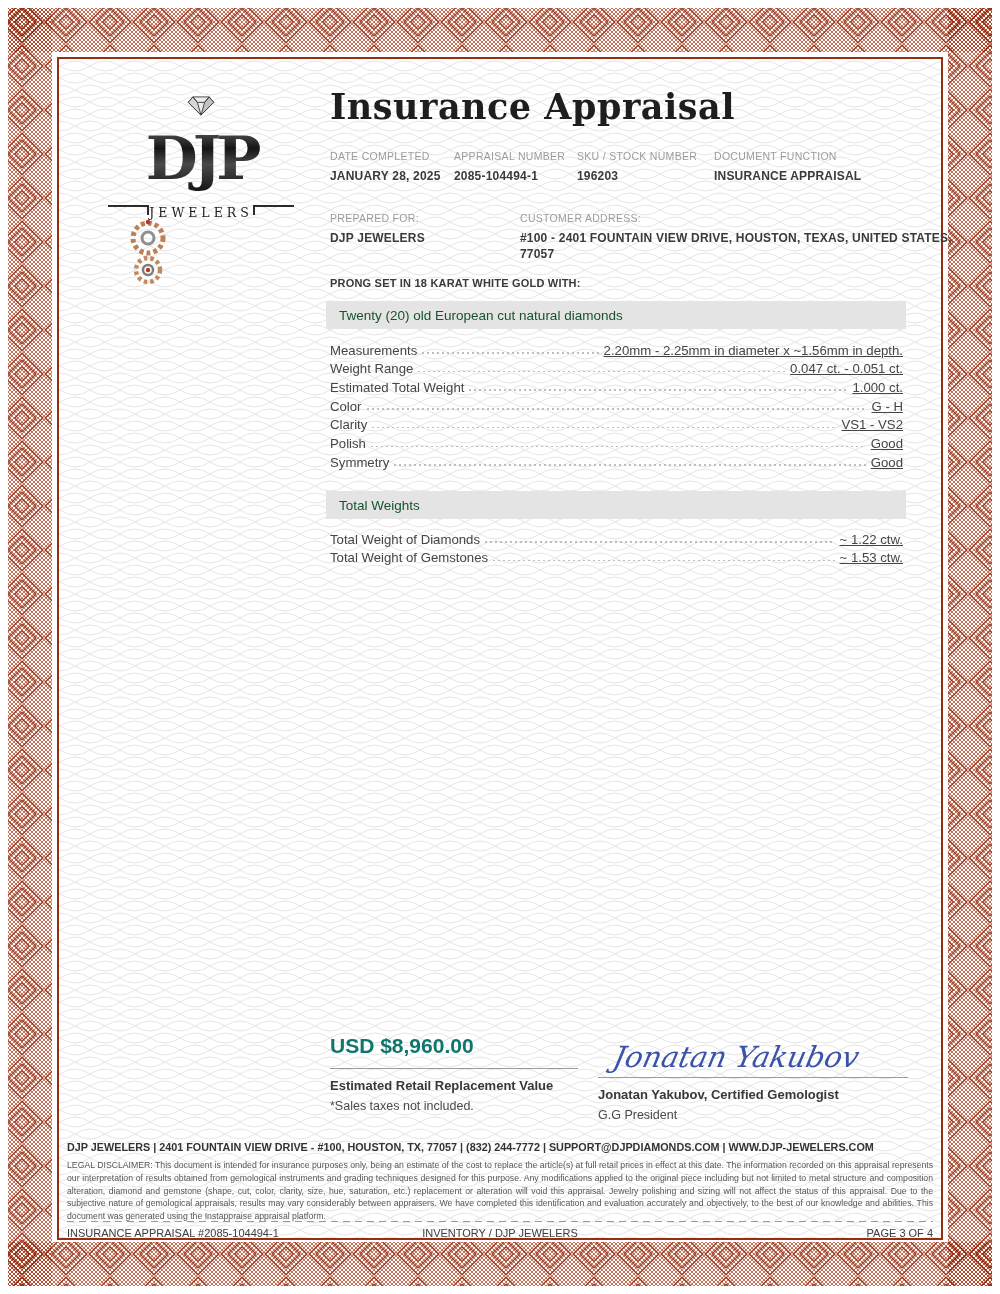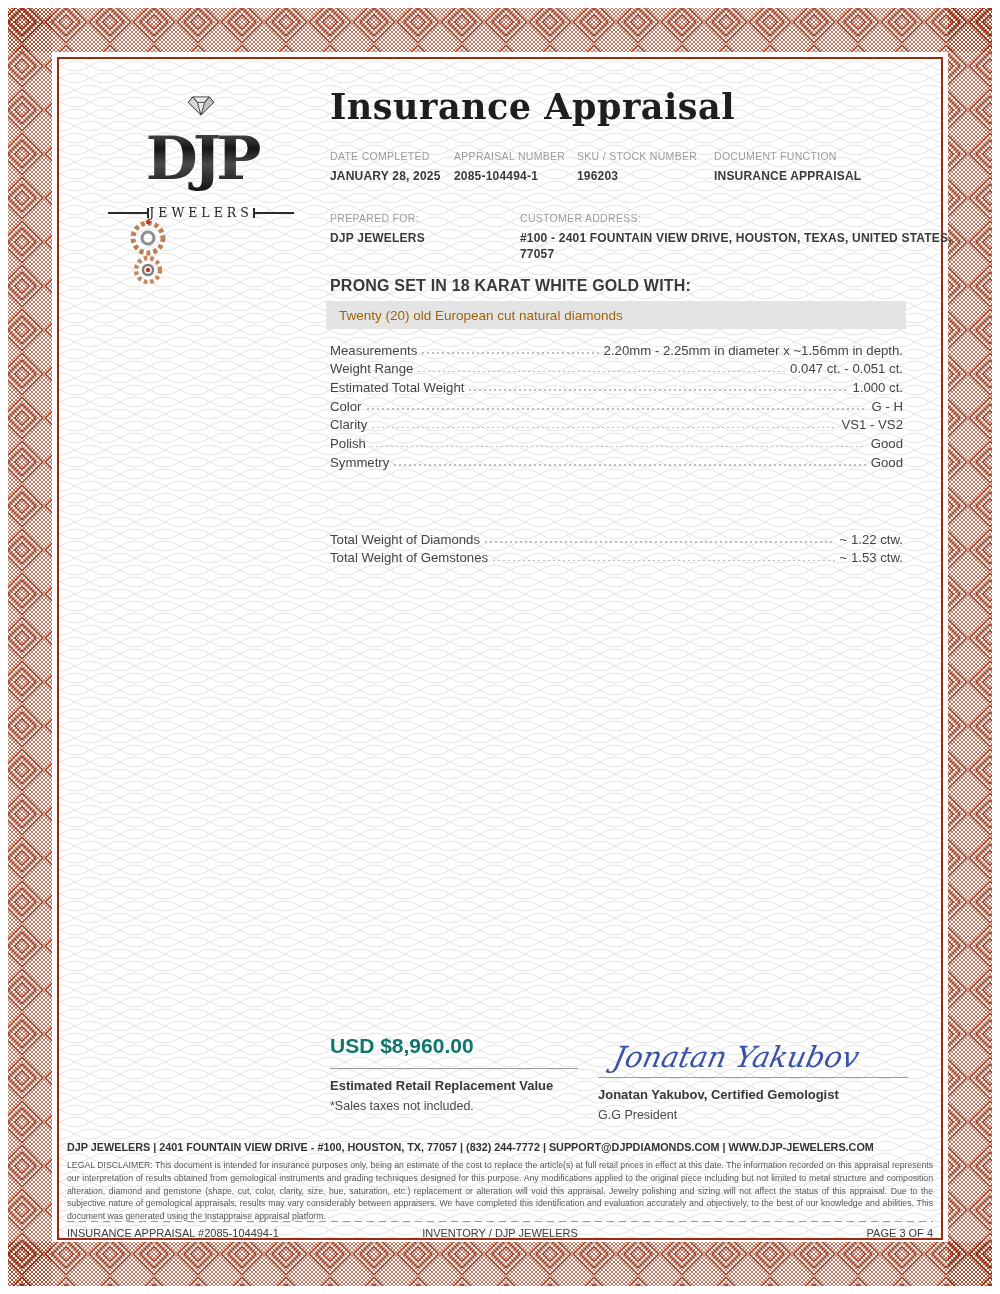--- a/index.html
+++ b/index.html
@@ -8,51 +8,51 @@
   .bg{position:absolute;left:0;top:0;}
 
   
   .logo{position:absolute;left:108px;top:96px;width:186px;text-align:center;}
   .logo-diamond{height:20px;margin-bottom:-2px;}
   .logo-djp{position:relative;font-family:"DejaVu Serif",serif;font-size:60px;line-height:80px;
     font-weight:700;letter-spacing:-5px;
     background:linear-gradient(180deg,#7d7d7d 0%,#161616 38%,#4a4a4a 58%,#060606 100%);
     -webkit-background-clip:text;background-clip:text;color:transparent;-webkit-text-fill-color:transparent;}
   .gears{position:absolute;left:8px;top:118px;opacity:.95;}
-  .logo-sub{display:flex;align-items:center;margin-top:7px;}
+  .logo-sub{display:flex;align-items:flex-start;margin-top:7px;}
   .logo-sub .rule{flex:1;height:2px;background:#2b2b2b;}
   .logo-sub .tick{width:2px;height:10px;background:#2b2b2b;}
   .logo-sub .word{font-family:"DejaVu Serif",serif;font-size:12.5px;letter-spacing:4px;color:#1f1f1f;}
 
   
   .title{position:absolute;left:330px;top:86px;margin:0;font-family:"DejaVu Serif",serif;
          font-size:35px;font-weight:600;color:#1e1e1e;letter-spacing:.5px;}
   .fields{position:absolute;left:330px;top:150px;width:608px;display:grid;
           grid-template-columns:124px 123px 137px auto;}
   .flabel{font-size:10.5px;color:#9c9c9c;letter-spacing:.3px;margin-bottom:7px;white-space:nowrap;}
   .fvalue{font-size:12px;font-weight:700;color:#3a3a3a;letter-spacing:.2px;white-space:nowrap;}
   .prepared{position:absolute;left:330px;top:212px;display:flex;gap:20px;}
   .prep-col{width:170px;}
   .addr-col{width:438px;}
   .addr-col .fvalue{white-space:normal;line-height:1.3;}
 
   
-  .item-heading{position:absolute;left:330px;top:277px;margin:0;font-size:16px;font-weight:700;
+  .item-heading{position:absolute;left:330px;top:277px;margin:0;font-size:11px;font-weight:700;
                 color:#3a3a3a;letter-spacing:.2px;}
   .bar{position:absolute;left:326px;width:580px;height:28px;background:#e4e4e4;display:flex;
-       align-items:center;padding-left:13px;box-sizing:border-box;font-size:13.5px;color:#a16207;}
+       align-items:center;padding-left:13px;box-sizing:border-box;font-size:13.5px;color:#14532d;}
   .bar1{top:301px;}
   .bar2{top:491px;}
   .specs{position:absolute;left:330px;top:339px;width:573px;}
   .totals{position:absolute;left:330px;top:528px;width:573px;}
   .row{display:flex;align-items:flex-end;height:18.7px;font-size:13.2px;color:#454545;}
   .row .lab{white-space:nowrap;}
   .row .dots{flex:1;align-self:flex-end;margin:0 5px 4px 5px;height:1.6px;
     background:repeating-linear-gradient(90deg,#bdbdbd 0 1.6px,transparent 1.6px 5px);}
-  .row .val{white-space:nowrap;}
+  .row .val{white-space:nowrap;text-decoration:underline;}
 
   
   .valuation{position:absolute;left:330px;top:1033px;width:606px;display:flex;}
   .vcol1{width:248px;margin-right:20px;}
   .vcol2{width:310px;position:relative;}
   .amount{font-size:21px;font-weight:800;color:#0f766e;line-height:26px;margin:0;}
   .vdivider{height:1px;background:#9b9b9b;margin-top:9px;}
   .vlabel{font-size:13px;font-weight:700;color:#383838;margin-top:9px;}
   .vnote{font-size:12.5px;color:#4a4a4a;margin-top:6px;}
   .sig-space{height:35px;position:relative;}
@@ -213,20 +213,23 @@
       <span class="dots"></span>
       <span class="val">Good</span>
     </div>
     <div class="row">
       <span class="lab">Symmetry</span>
       <span class="dots"></span>
       <span class="val">Good</span>
     </div>
   </div>
 
+  <div class="bar bar2">
+    <span>Total Weights</span>
+  </div>
 
   <div class="totals">
     <div class="row">
       <span class="lab">Total Weight of Diamonds</span>
       <span class="dots"></span>
       <span class="val">~ 1.22 ctw.</span>
     </div>
     <div class="row">
       <span class="lab">Total Weight of Gemstones</span>
       <span class="dots"></span>

